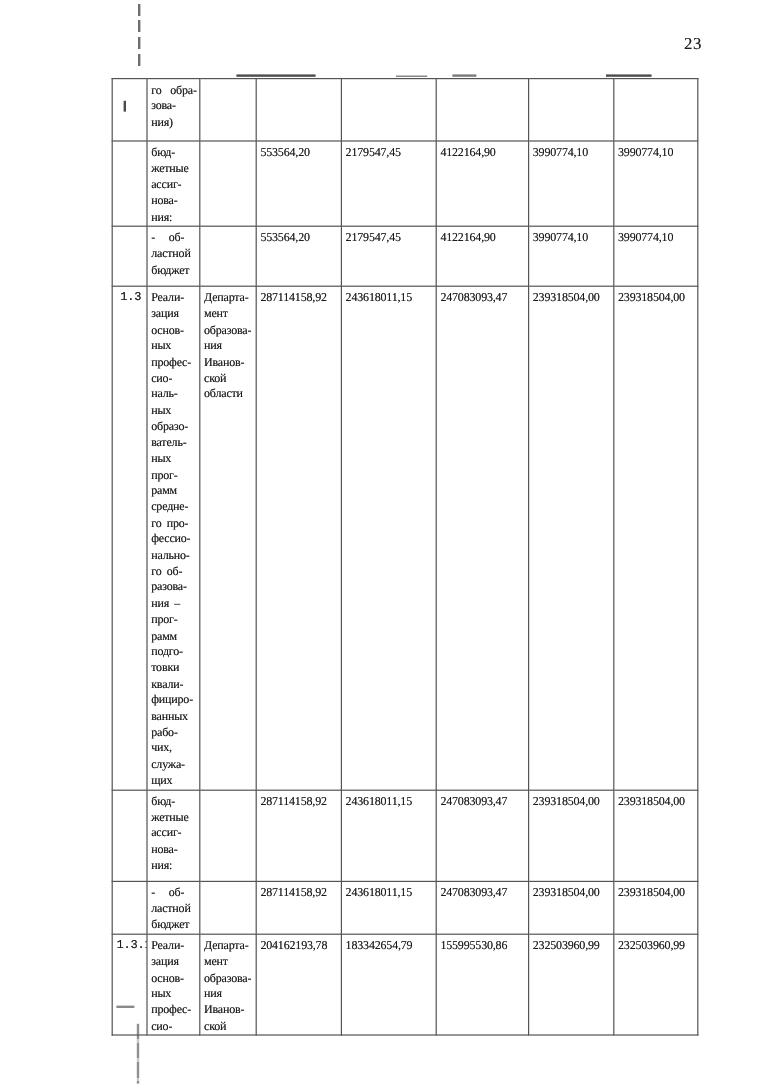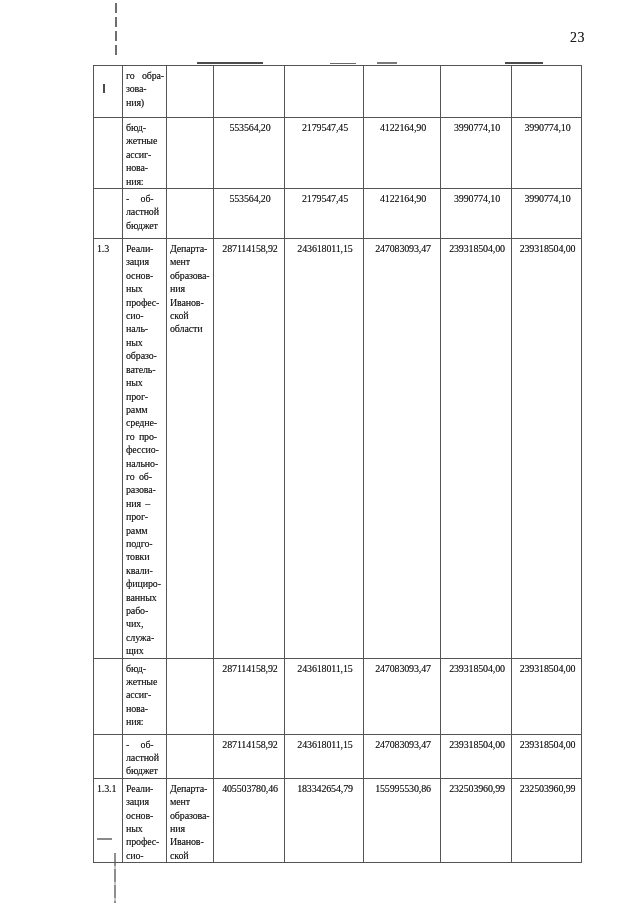--- a/index.html
+++ b/index.html
@@ -42,23 +42,23 @@
   }
   
   tr.r-a    { height: 52px; }
   tr.r-b    { height: 71px; }
   tr.r-c    { height: 50px; }
   tr.r-main { height: 393px; }
   tr.r-d    { height: 76px; }
   tr.r-e    { height: 44px; }
   tr.r-last { height: 84px; }
 
-  .c-id  { text-align: left; padding-left: 3px; }
+  .c-id  { text-align: center; padding-left: 3px; font-family: Liberation Mono, monospace; }
   .c-txt { text-align: left; }
-  .c-amt { text-align: center; padding-left: 0; padding-right: 0; letter-spacing: -0.1px; }
+  .c-amt { text-align: left; padding-left: 0; padding-right: 0; letter-spacing: -0.1px; }
 
   .lh-t  { line-height: 12.65px; }   
   .ws-xs { word-spacing: 2px; }      
   .ws-sm { word-spacing: 5px; }      
   .ws-lg { word-spacing: 9px; }      
 
   
   .artifact { position: absolute; }
   .art-line-top {
     left: 115px; top: 3px; width: 1.5px; height: 52px;
@@ -220,21 +220,21 @@
 основ-
 ных
 профес-
 сио-</td>
         <td class="c-txt">Департа-
 мент
 образова-
 ния
 Иванов-
 ской</td>
-        <td class="c-amt">405503780,46</td>
+        <td class="c-amt">204162193,78</td>
         <td class="c-amt">183342654,79</td>
         <td class="c-amt">155995530,86</td>
         <td class="c-amt">232503960,99</td>
         <td class="c-amt">232503960,99</td>
       </tr>
     </tbody>
   </table>
 
 </div>
 

